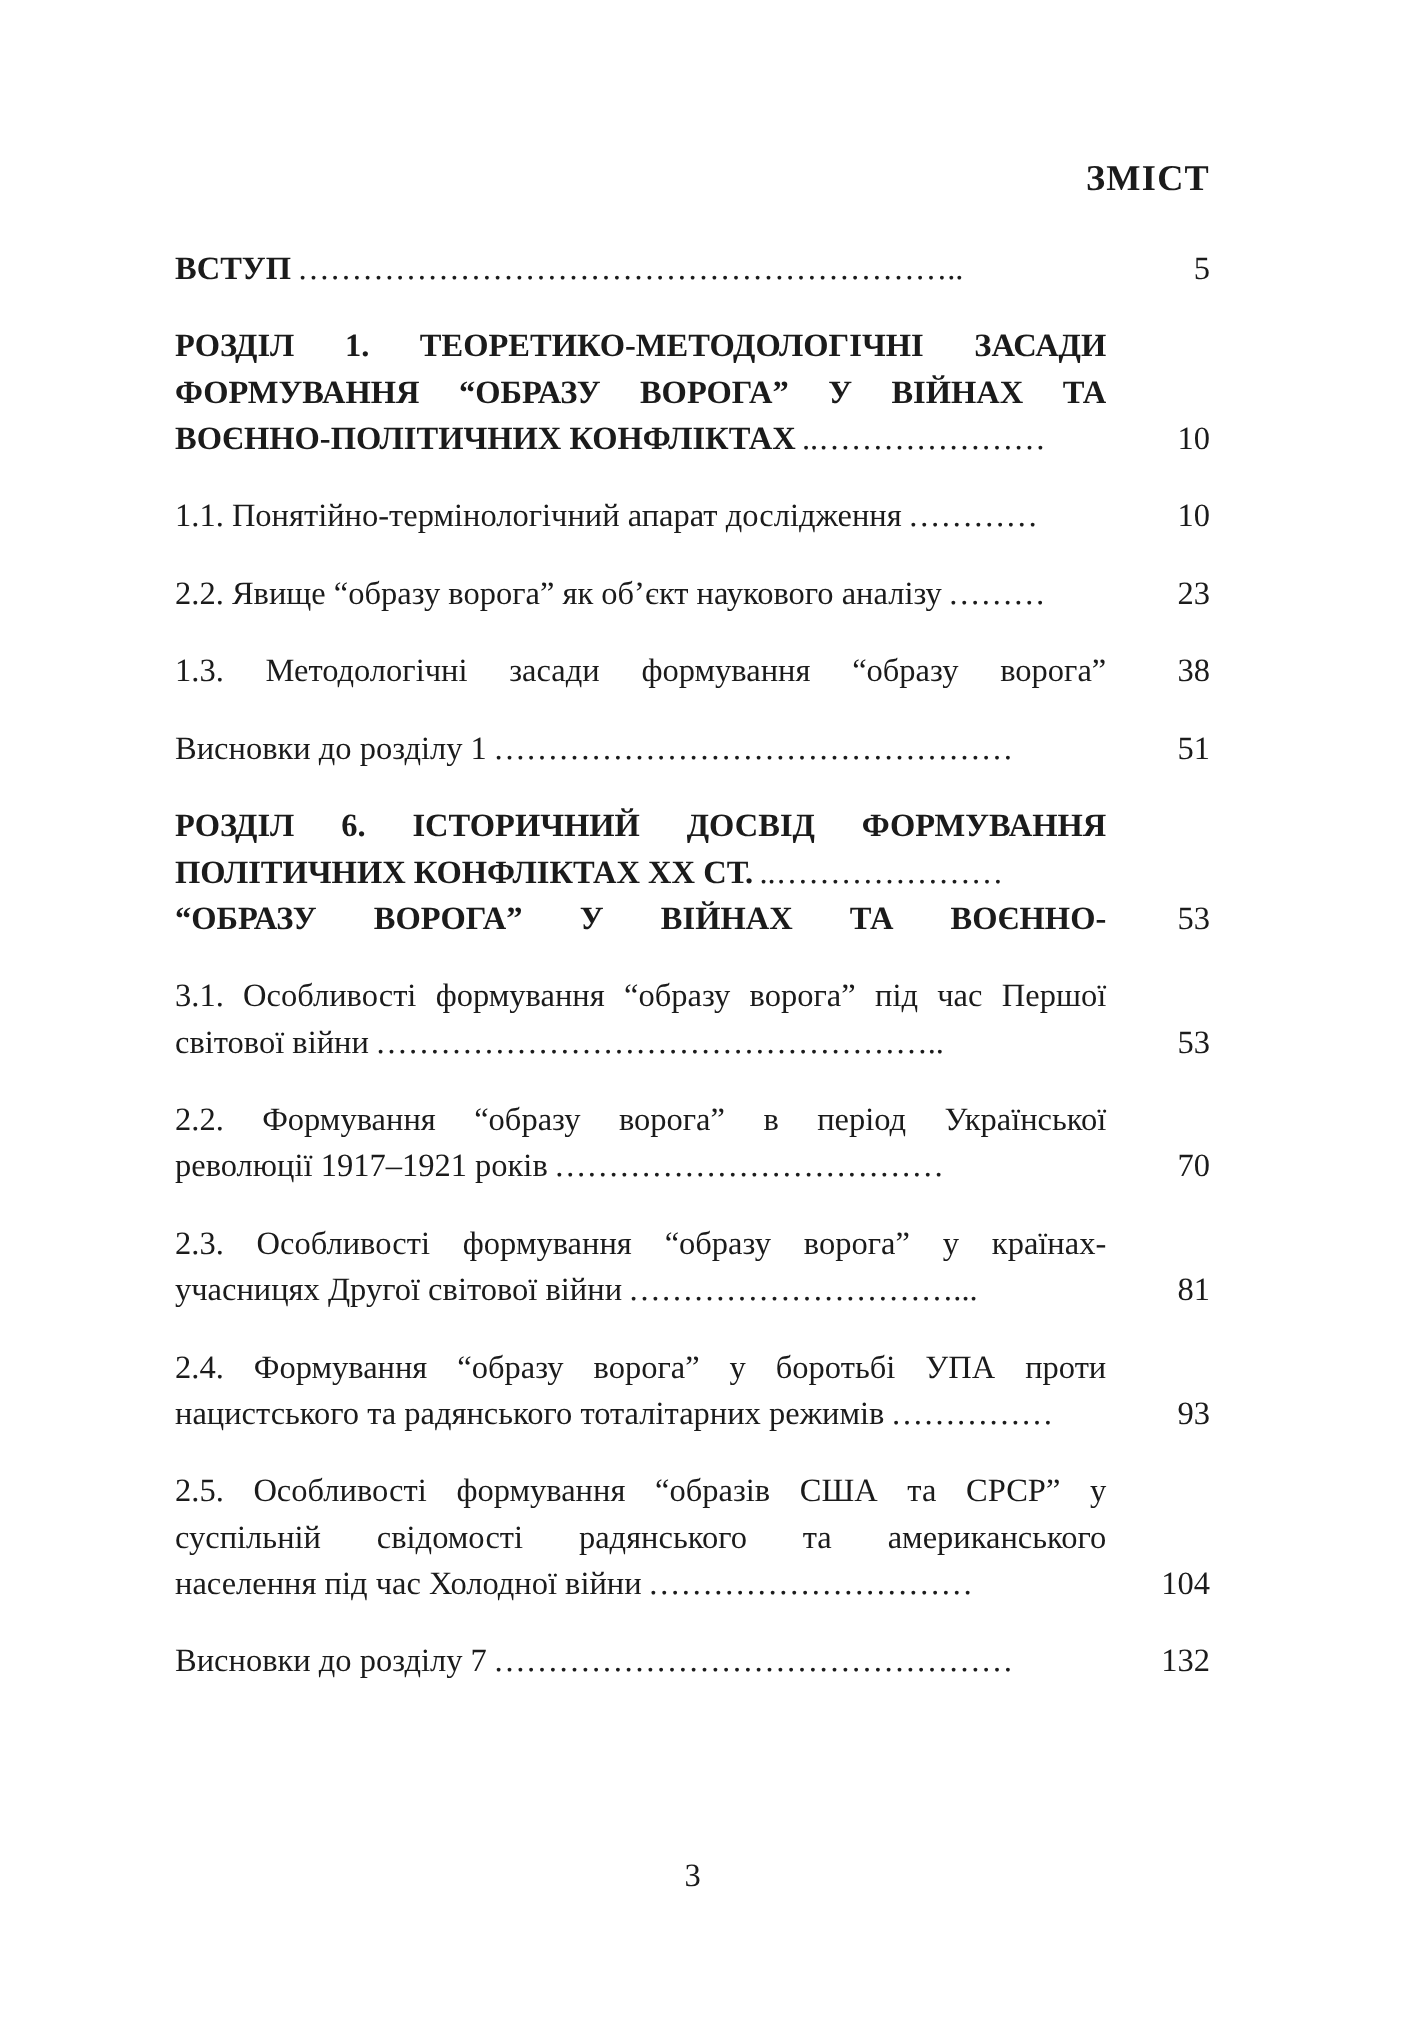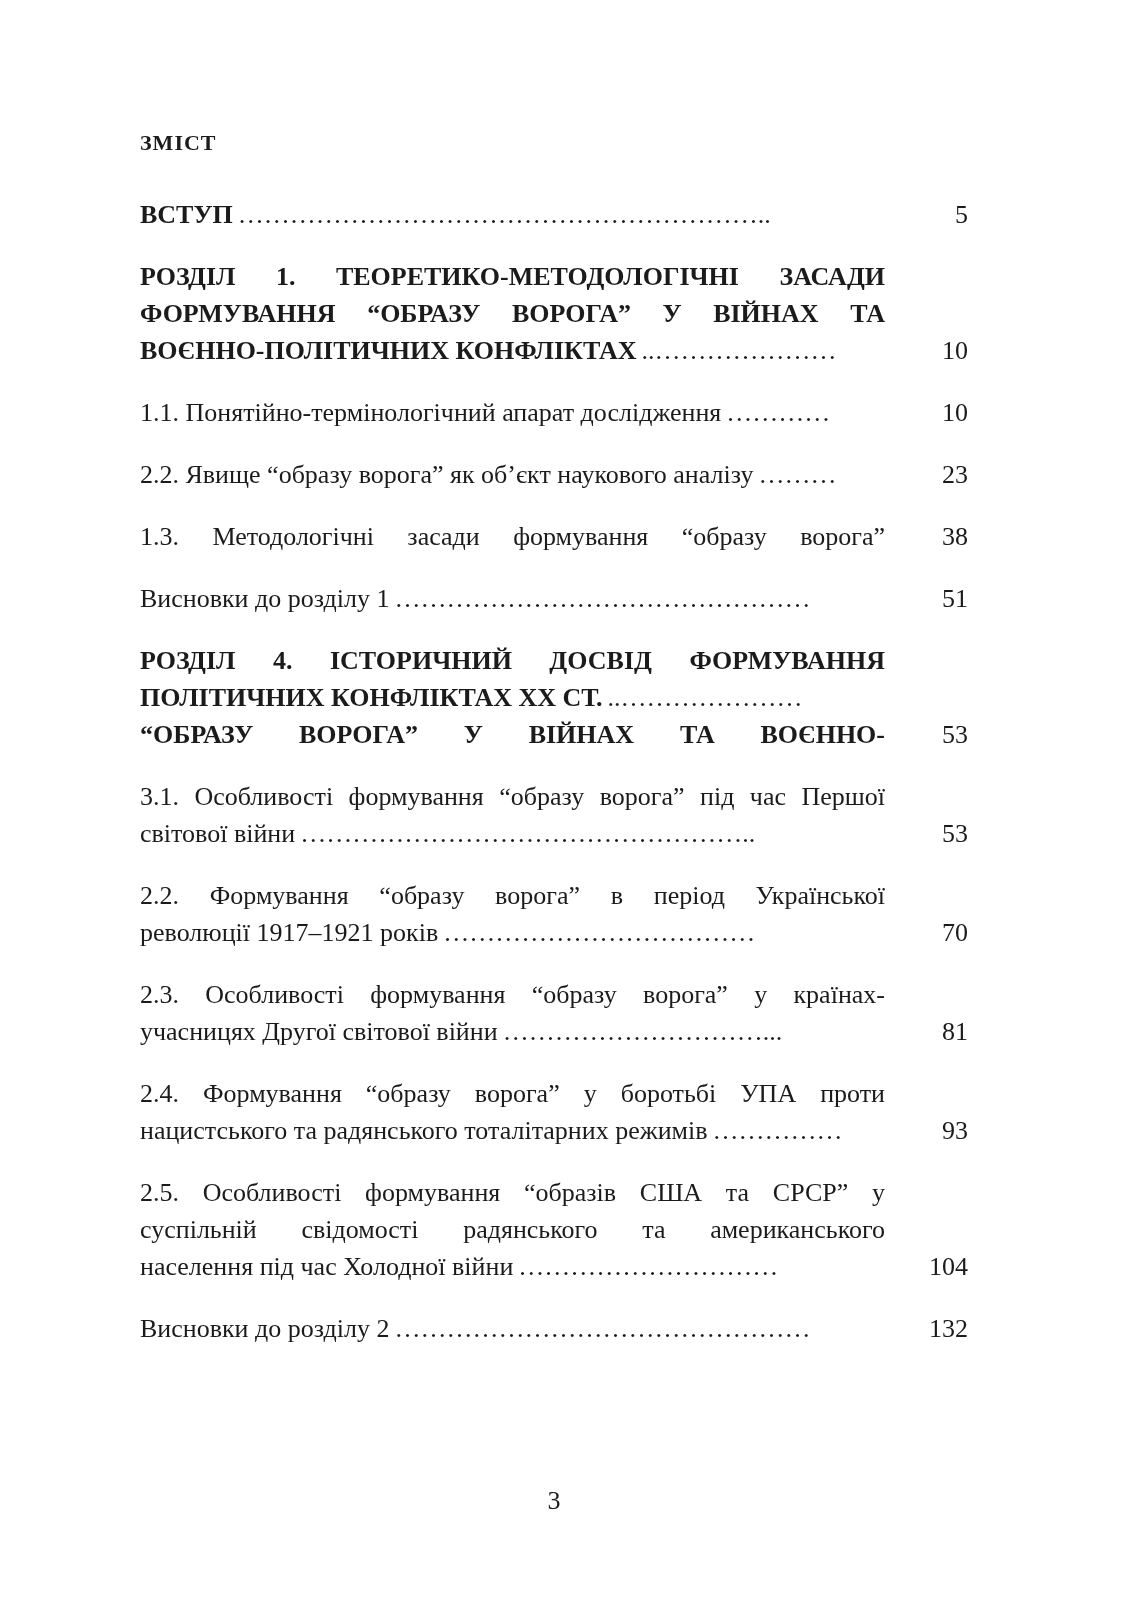--- a/index.html
+++ b/index.html
@@ -18,22 +18,22 @@
     font-family: "Liberation Serif", "DejaVu Serif", serif;
     font-size: 26px;
     color: #1b1b1b;
   }
   .content {
     width: 828px;
   }
   .doc-title {
     width: 828px;
     margin: 0 0 36px 0;
-    text-align: left;
-    font-size: 22px;
+    text-align: right;
+    font-size: 29px;
     font-weight: bold;
     letter-spacing: 1px;
     line-height: 34px;
   }
   .toc-entry {
     display: flex;
     align-items: flex-end;
     margin-bottom: 25px;
     font-family: Liberation Serif, serif;
   }
@@ -121,21 +121,21 @@
 
     <div class="toc-entry">
       <div class="toc-text">
         <div class="toc-line last"><span>Висновки до розділу 1</span><span class="dots">…………………………………………</span></div>
       </div>
       <div class="toc-page">51</div>
     </div>
 
     <div class="toc-entry bold">
       <div class="toc-text">
-        <div class="toc-line just">РОЗДІЛ 4. ІСТОРИЧНИЙ ДОСВІД ФОРМУВАННЯ</div>
+        <div class="toc-line just">РОЗДІЛ 6. ІСТОРИЧНИЙ ДОСВІД ФОРМУВАННЯ</div>
         <div class="toc-line last"><span>ПОЛІТИЧНИХ КОНФЛІКТАХ ХХ СТ.</span><span class="dots">..…………………</span></div>
         <div class="toc-line just">“ОБРАЗУ ВОРОГА” У ВІЙНАХ ТА ВОЄННО-</div>
       </div>
       <div class="toc-page">53</div>
     </div>
 
     <div class="toc-entry">
       <div class="toc-text">
         <div class="toc-line just">3.1. Особливості формування “образу ворога” під час Першої</div>
         <div class="toc-line last"><span>світової війни</span><span class="dots">……………………………………………..</span></div>
@@ -171,21 +171,21 @@
       <div class="toc-text">
         <div class="toc-line just">2.5. Особливості формування “образів США та СРСР” у</div>
         <div class="toc-line just">суспільній свідомості радянського та американського</div>
         <div class="toc-line last"><span>населення під час Холодної війни</span><span class="dots">…………………………</span></div>
       </div>
       <div class="toc-page">104</div>
     </div>
 
     <div class="toc-entry">
       <div class="toc-text">
-        <div class="toc-line last"><span>Висновки до розділу 2</span><span class="dots">…………………………………………</span></div>
+        <div class="toc-line last"><span>Висновки до розділу 7</span><span class="dots">…………………………………………</span></div>
       </div>
       <div class="toc-page">132</div>
     </div>
 
   </div>
 
   <div class="folio">3</div>
 </div>
 
 </body></html>

